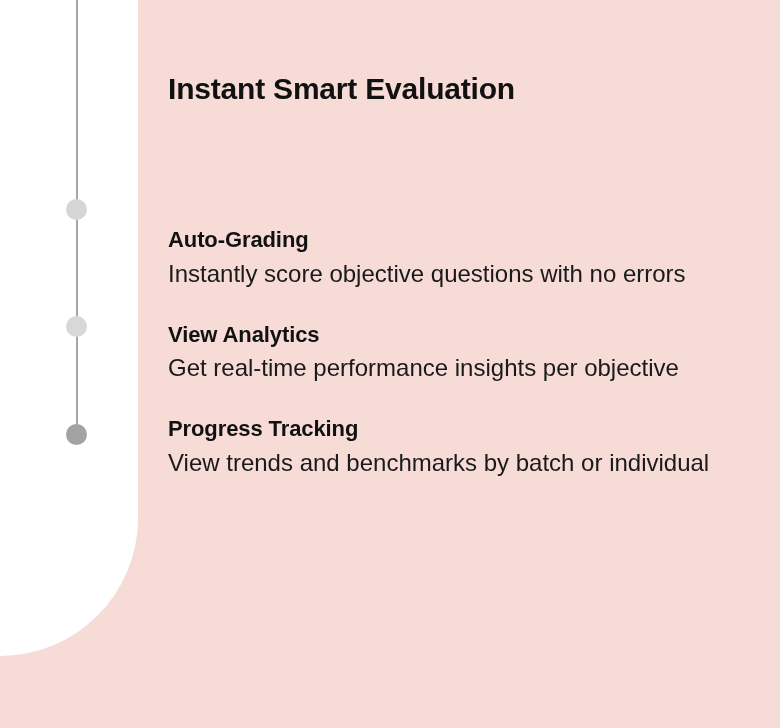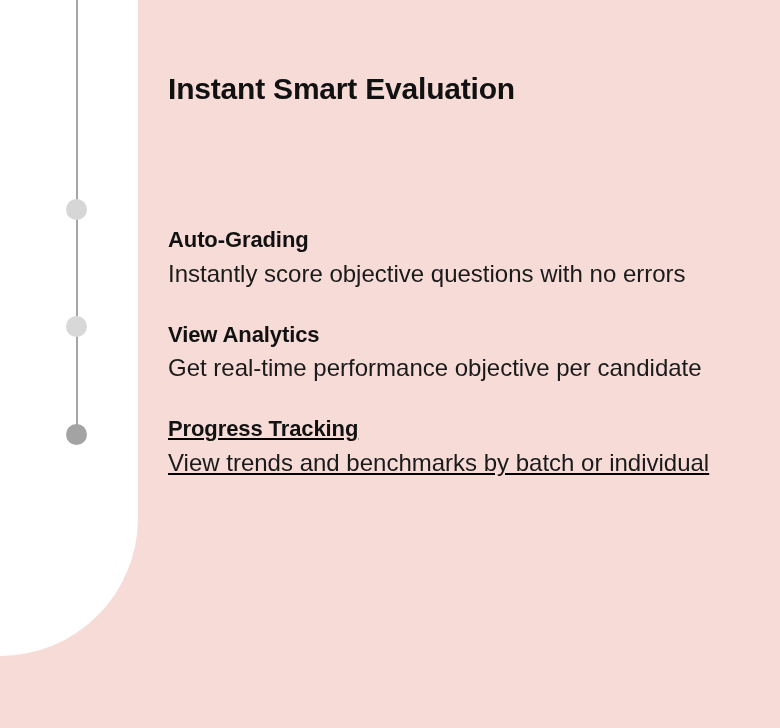--- a/index.html
+++ b/index.html
@@ -86,21 +86,21 @@
     position: absolute;
     left: 0;
     top: 190px;
     width: 600px;
     margin-top: 36px;
   }
 
   .feature {
     margin-bottom: 32px;
   }
-  .feature:last-child { margin-bottom: 0; text-decoration: underline; }
+  .feature:last-child { margin-bottom: 0; }
 
   .feature-title {
     margin: 0 0 4px 0;
     font-size: 22px;
     font-weight: 700;
     letter-spacing: -0.1px;
     color: #111111;
     line-height: 1.25;
     white-space: nowrap;
   }
@@ -134,21 +134,21 @@
 
     <div class="features">
 
       <div class="feature">
         <h2 class="feature-title">Auto-Grading</h2>
         <p class="feature-desc">Instantly score objective questions with no errors</p>
       </div>
 
       <div class="feature">
         <h2 class="feature-title">View Analytics</h2>
-        <p class="feature-desc">Get real-time performance objective per candidate</p>
+        <p class="feature-desc">Get real-time performance insights per objective</p>
       </div>
 
       <div class="feature">
         <h2 class="feature-title">Progress Tracking</h2>
         <p class="feature-desc">View trends and benchmarks by batch or individual</p>
       </div>
 
     </div>
   </div>
 </div>

